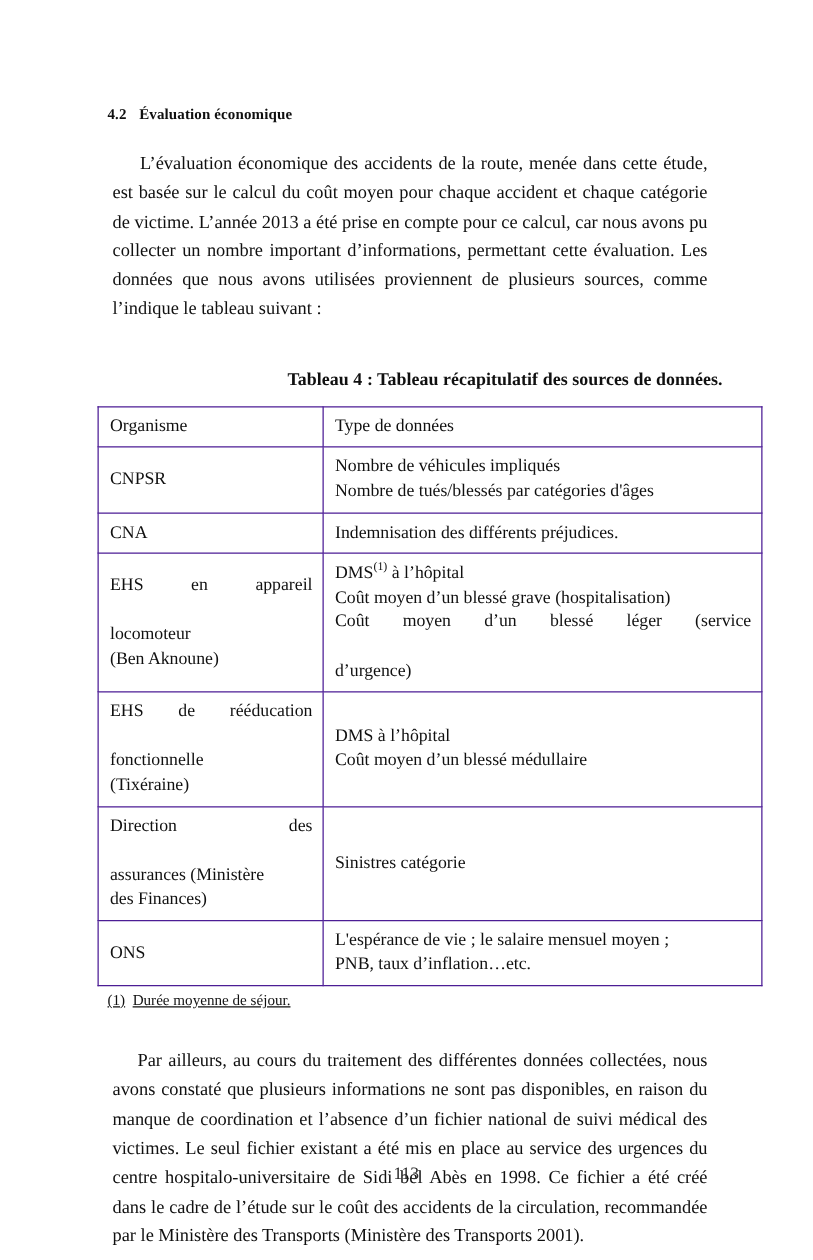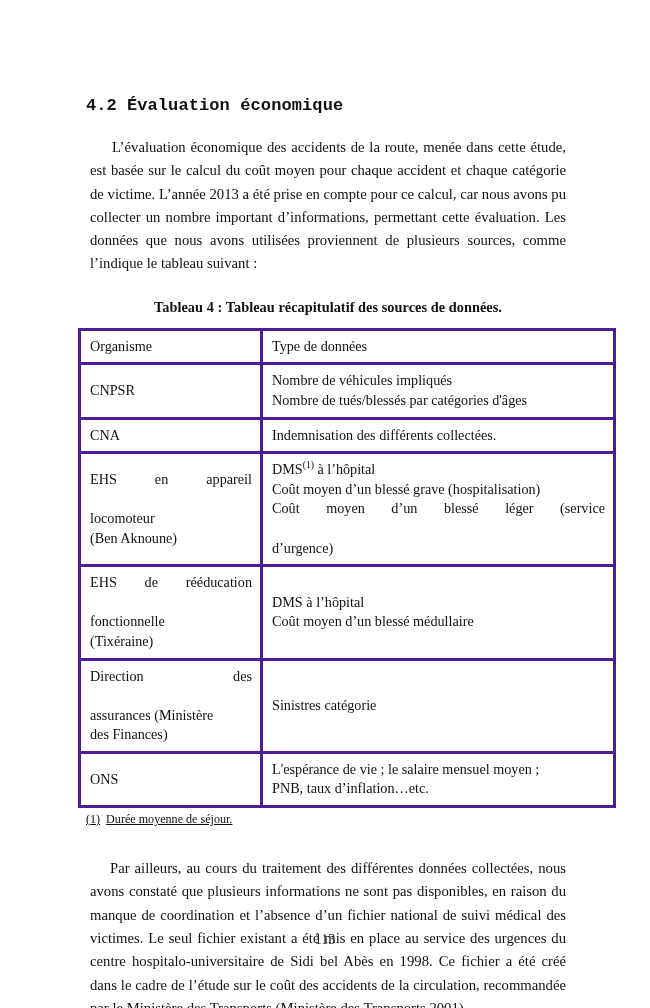--- a/index.html
+++ b/index.html
@@ -26,26 +26,25 @@
   .content {
     position: absolute;
     left: 78px;
     top: 84px;
     width: 500px;
   }
 
   
   .section-heading {
     font-weight: bold;
-    font-size: 17px;
-    margin: 12px 0 0 8px;
+    font-size: 12px;
+    margin: 0 0 0 8px;
     padding: 0;
     letter-spacing: 0.1px;
     white-space: nowrap;
-    font-family: Liberation Mono, monospace;
   }
   .section-heading .num {
     margin-right: 10px;
   }
 
   
   p.body-para {
     font-size: 14.7px;
     line-height: 23.3px;
     text-align: justify;
@@ -60,34 +59,34 @@
   }
   p.body-para.last {
     margin-top: 30px;
     text-indent: 20px;
   }
 
   
   .table-caption {
     font-weight: bold;
     font-size: 14.3px;
-    text-align: center;
-    margin: 23px 0 12px 0;
+    text-align: right;
+    margin: 36px 0 12px 0;
     letter-spacing: 0.05px;
   }
 
   
   table.sources-table {
     border-collapse: collapse;
     width: 495px;
     margin: 0;
     table-layout: fixed;
   }
   table.sources-table td {
-    border: 3px solid #4c1d95;
+    border: 1px solid #4c1d95;
     vertical-align: middle;
     font-size: 14.2px;
     line-height: 19.6px;
     padding: 6px 8px 6px 9px;
     margin-left: 36px;
   }
   table.sources-table td.col-org {
     width: 162px;
     text-align: justify;
     text-justify: inter-word;
@@ -175,21 +174,21 @@
         </tr>
 
         <tr>
           <td class="col-org">
             <span class="jtext">
               <span class="ln">CNA</span>
             </span>
           </td>
           <td class="col-type">
             <span class="jtext">
-              <span class="ln">Indemnisation des différents collectées.</span>
+              <span class="ln">Indemnisation des différents préjudices.</span>
             </span>
           </td>
         </tr>
 
         <tr>
           <td class="col-org">
             <span class="jtext">
               <span class="ln stretch">EHS en appareil</span>
               <span class="ln">locomoteur</span>
               <span class="ln">(Ben Aknoune)</span>

